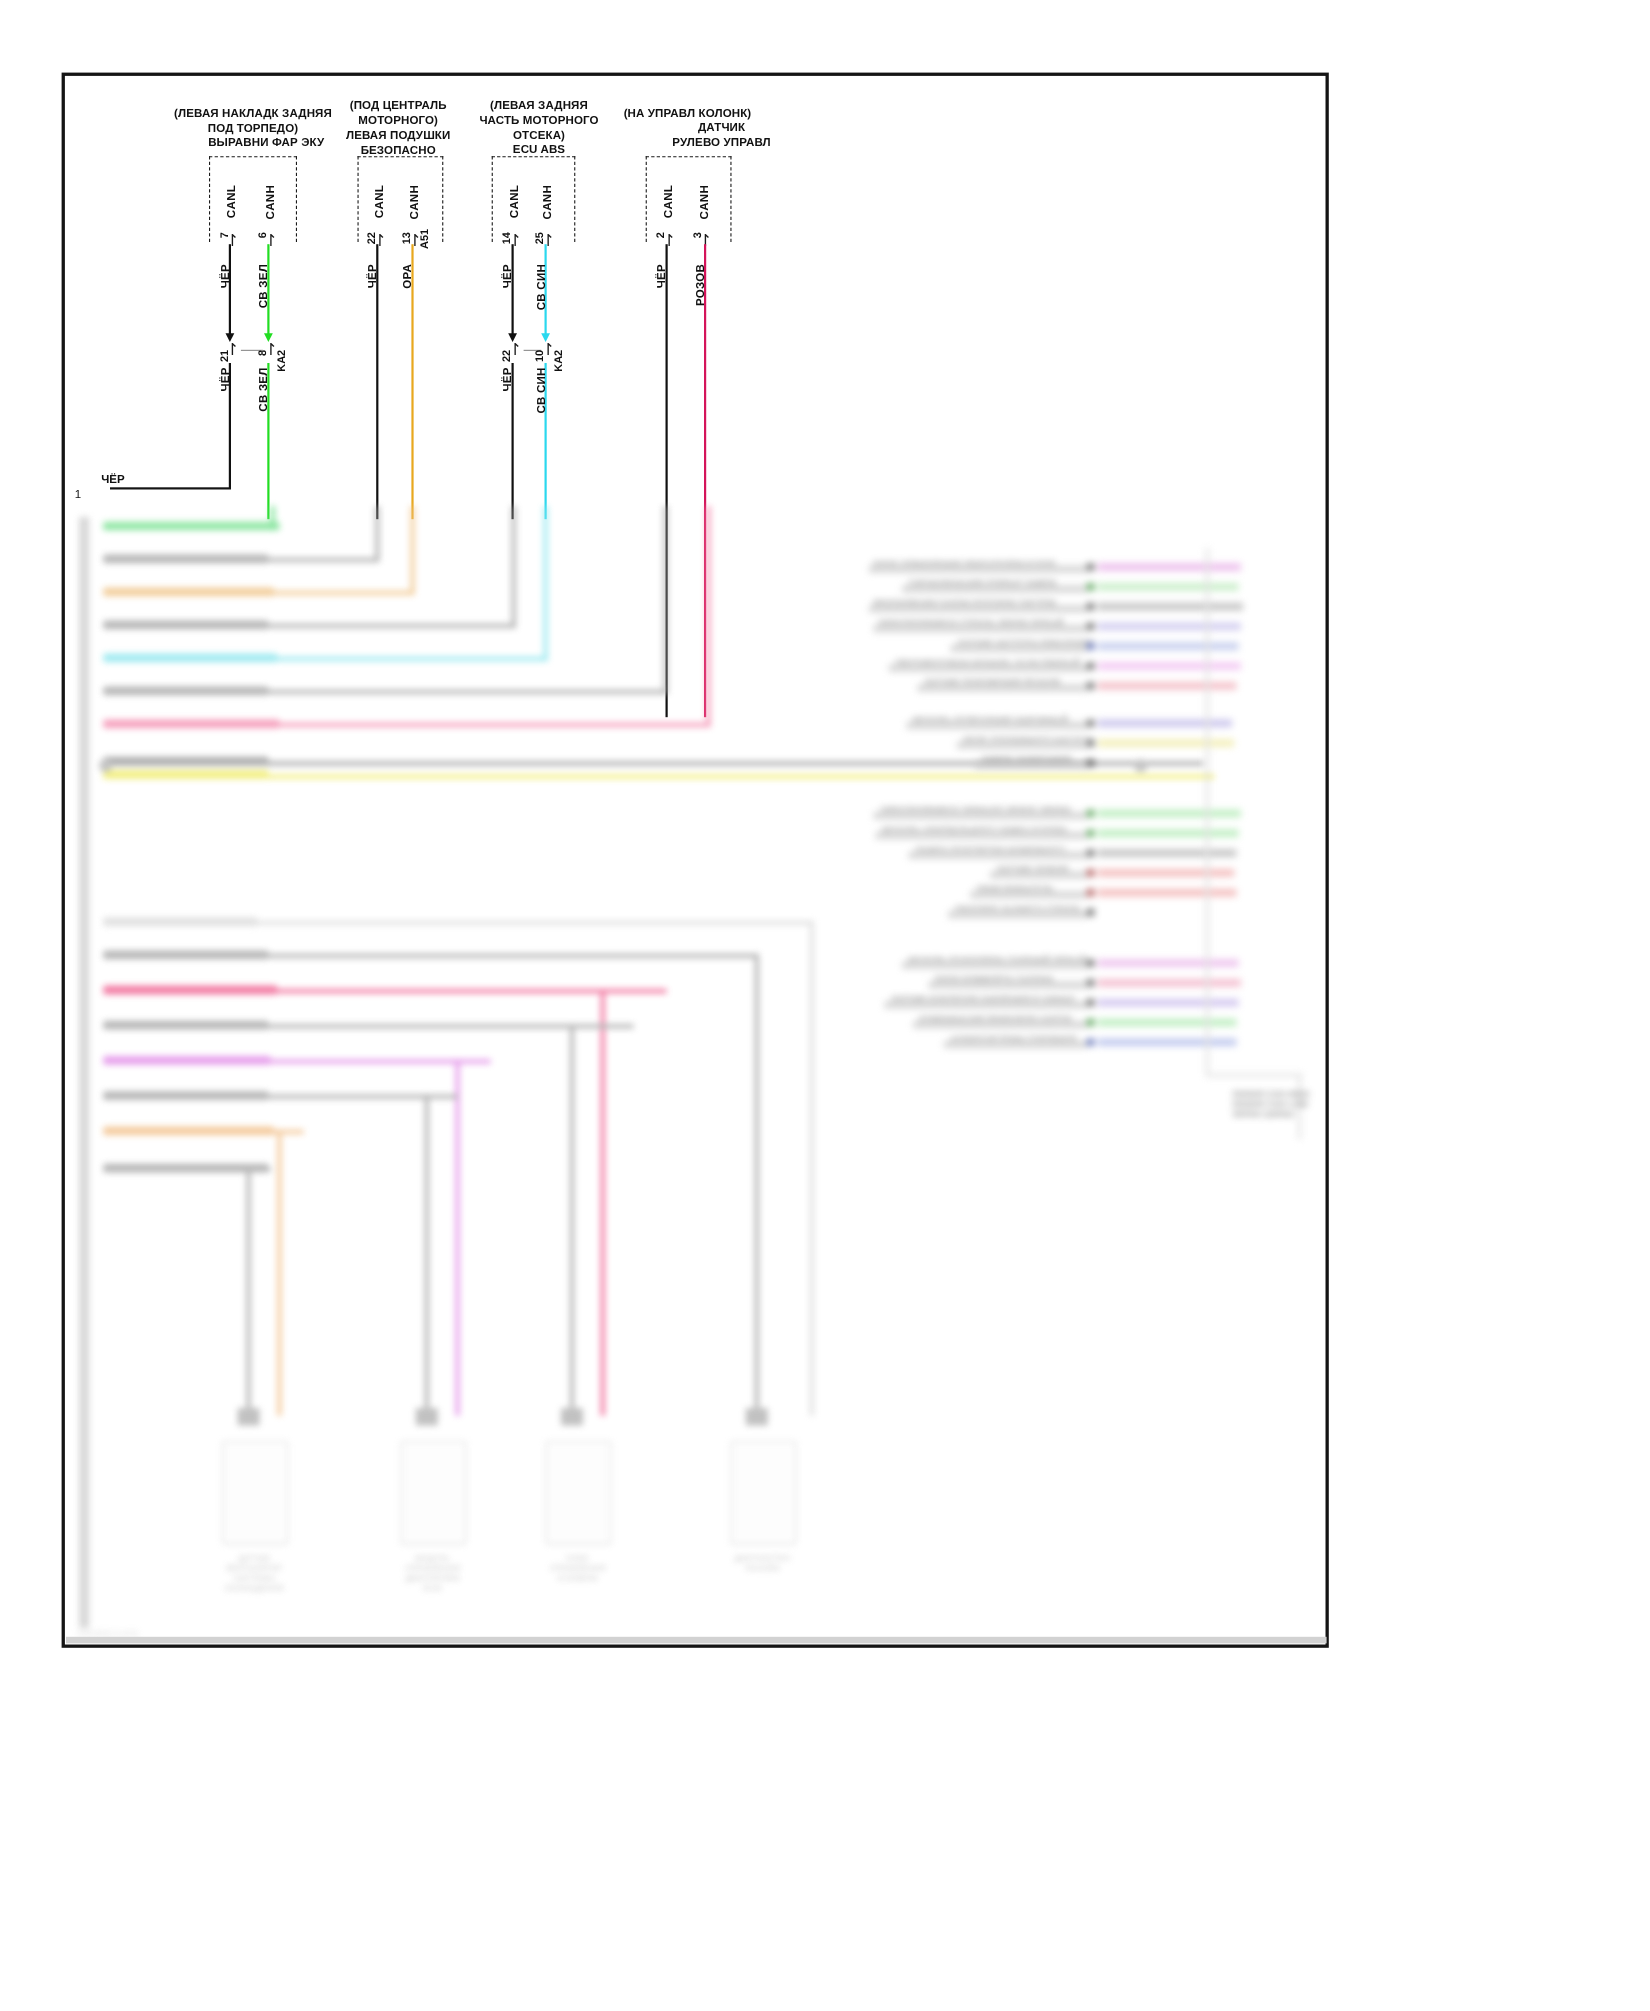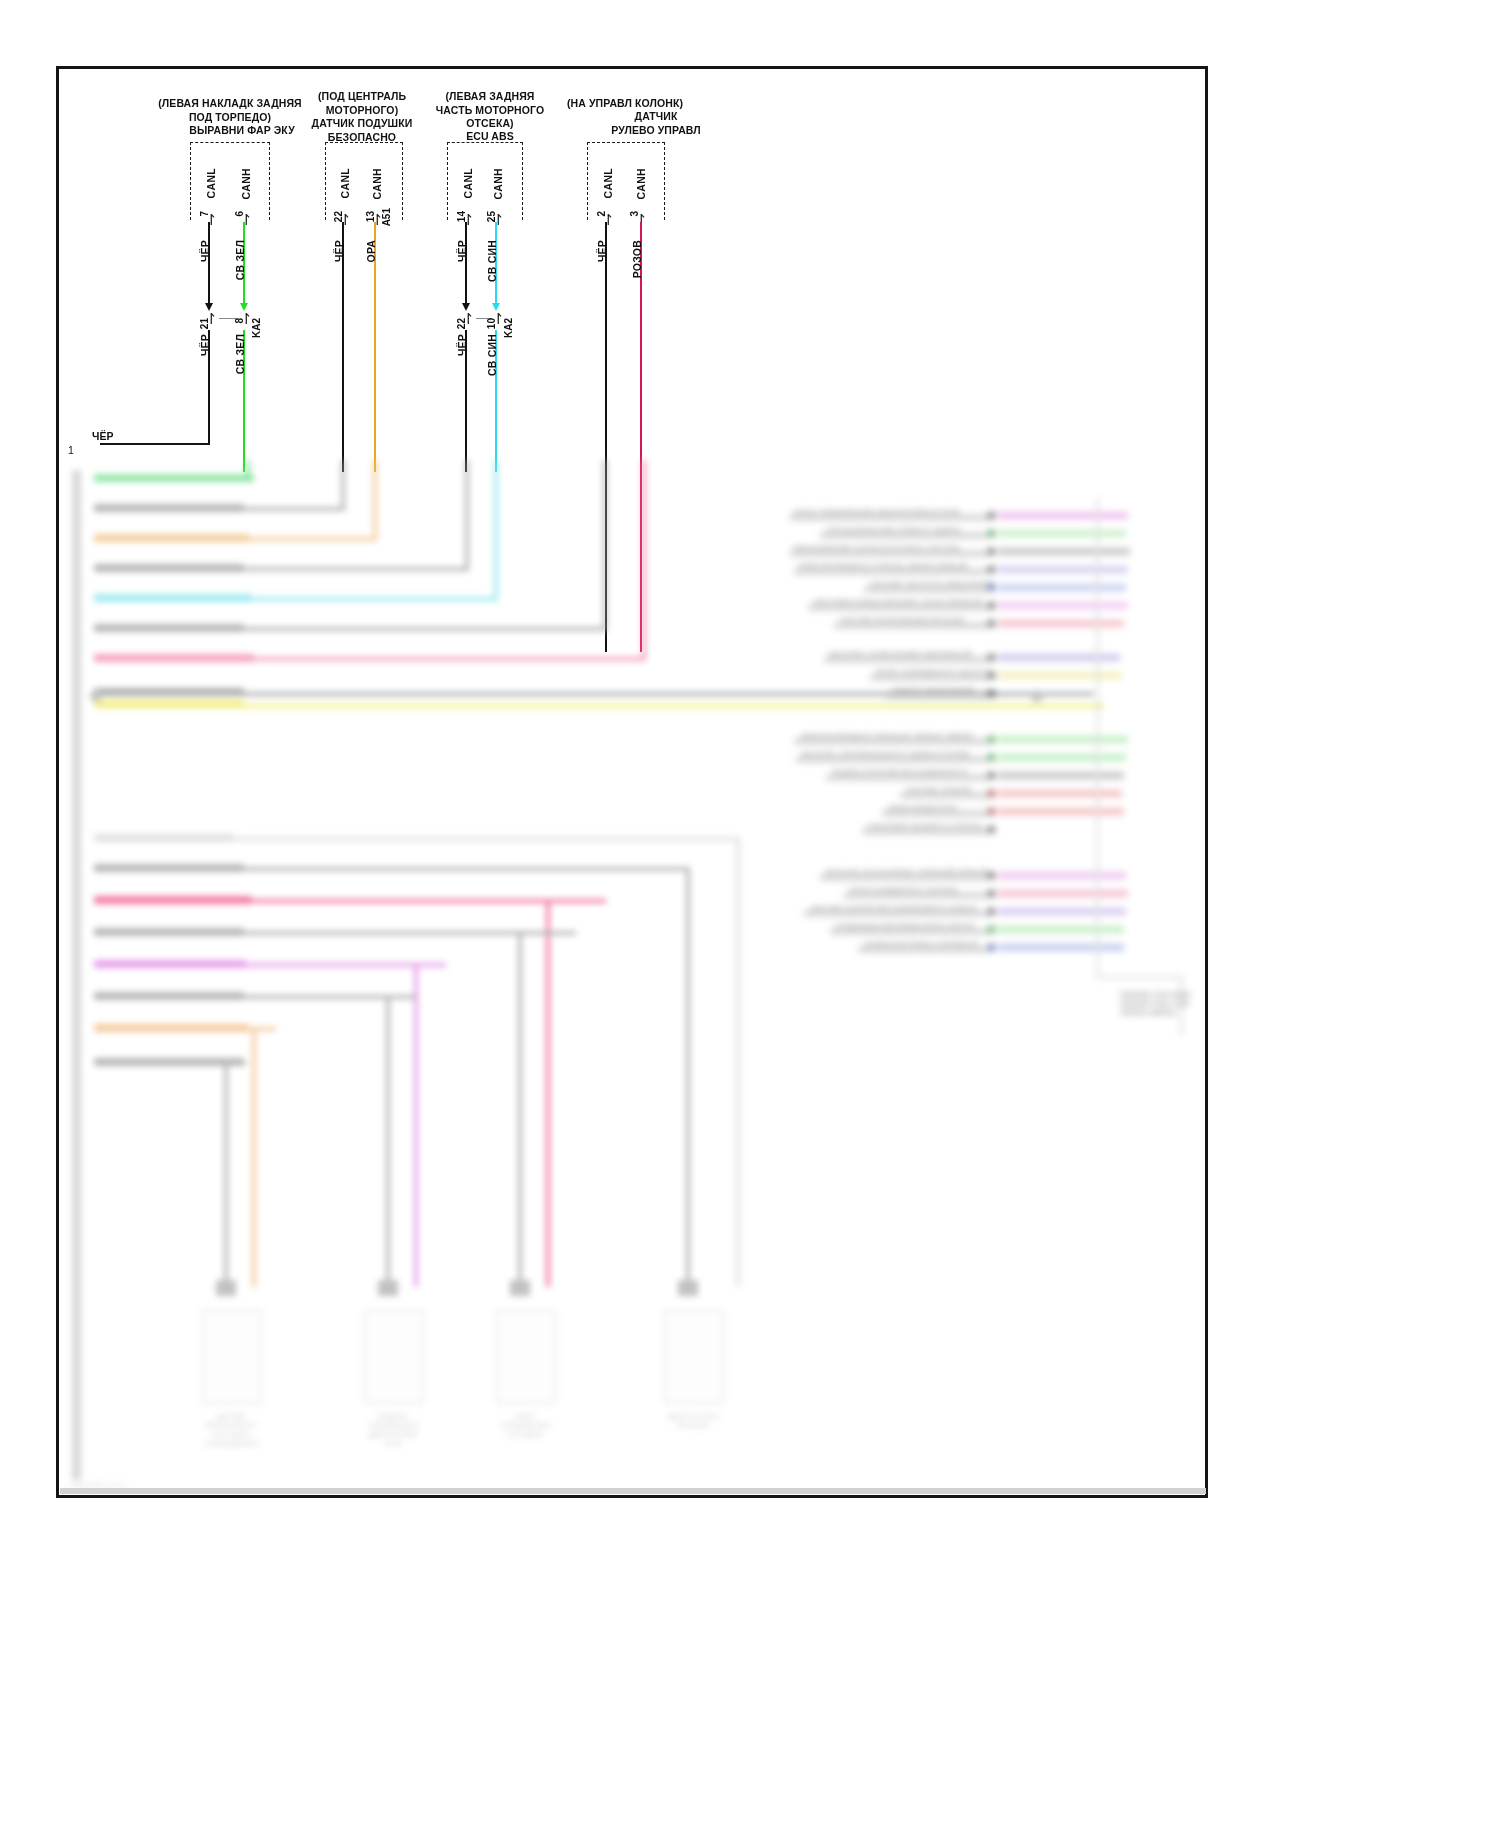--- a/index.html
+++ b/index.html
@@ -58,21 +58,21 @@
 <div id="page">
 
   <div class="page-frame"></div>
 
   <div class="hdr-label" style="left:156px;top:97px;width:148px;">(ЛЕВАЯ НАКЛАДК ЗАДНЯЯ
 ПОД ТОРПЕДО)</div>
   <div class="hdr-label" style="left:168px;top:124px;width:148px;">ВЫРАВНИ ФАР ЭКУ</div>
 
   <div class="hdr-label" style="left:307px;top:90px;width:110px;">(ПОД ЦЕНТРАЛЬ
 МОТОРНОГО)</div>
-  <div class="hdr-label" style="left:305px;top:117px;width:114px;">ДАТЧИК ПОДУШКИ
+  <div class="hdr-label" style="left:305px;top:117px;width:114px;">ЛЕВАЯ ПОДУШКИ
 БЕЗОПАСНО</div>
 
   <div class="hdr-label" style="left:423px;top:90px;width:134px;">(ЛЕВАЯ ЗАДНЯЯ
 ЧАСТЬ МОТОРНОГО
 ОТСЕКА)</div>
   <div class="hdr-label" style="left:423px;top:130px;width:134px;">ECU ABS</div>
 
   <div class="hdr-label" style="left:563px;top:97px;width:124px;">(НА УПРАВЛ КОЛОНК)</div>
   <div class="hdr-label" style="left:594px;top:110px;width:124px;">ДАТЧИК
 РУЛЕВО УПРАВЛ</div>

